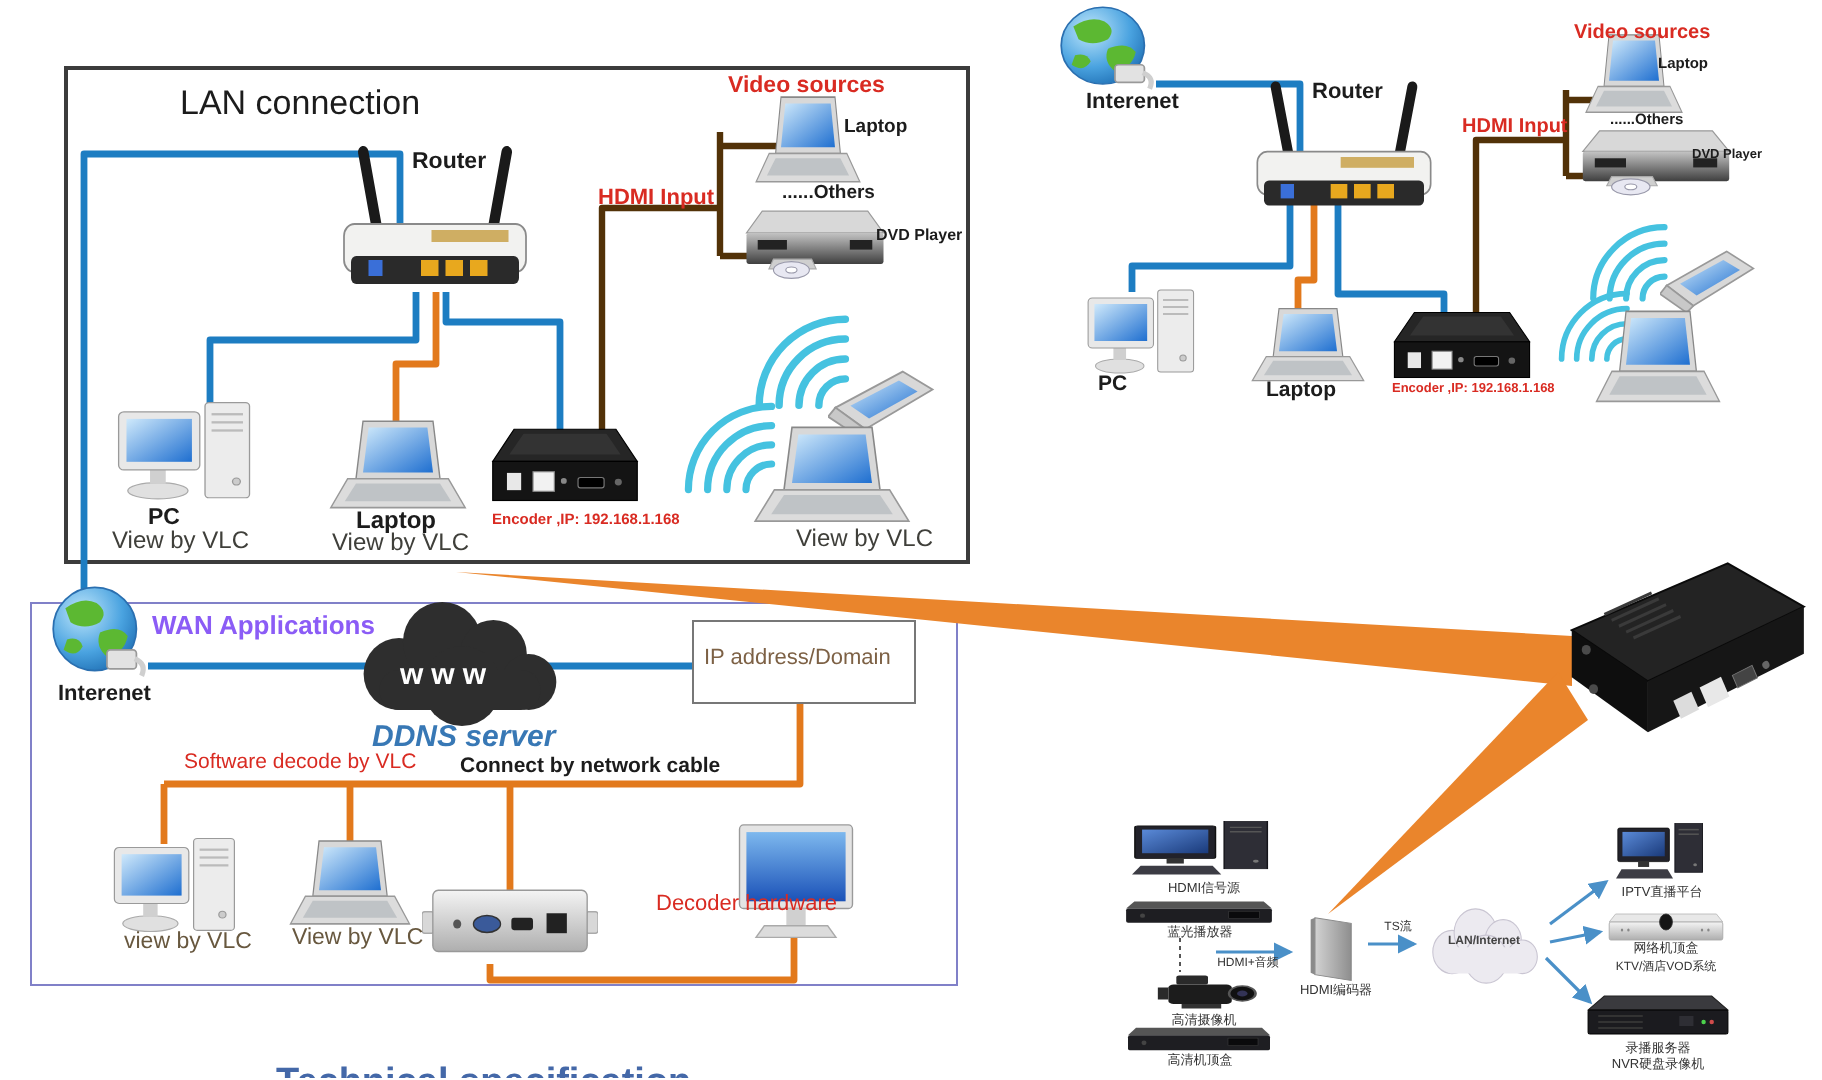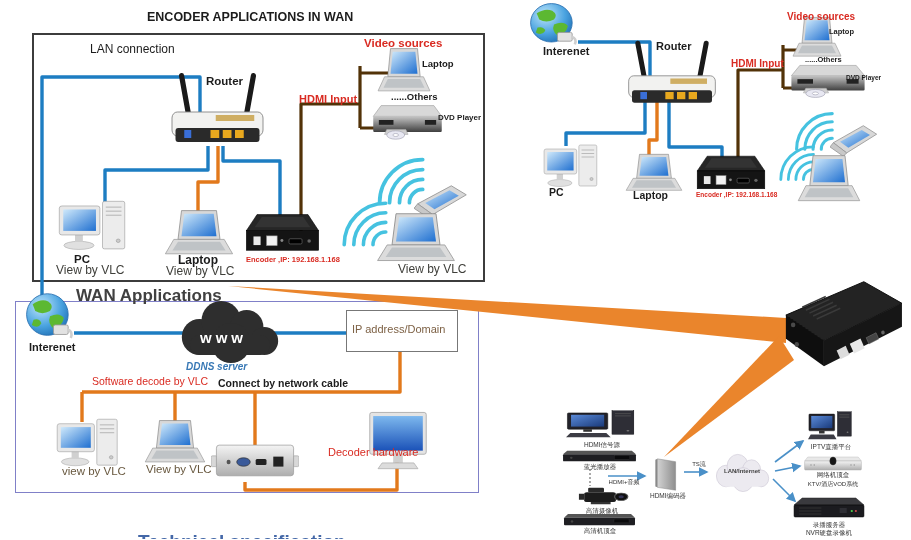--- a/index.html
+++ b/index.html
@@ -386,42 +386,41 @@
   <svg class="dev" style="left:808px;top:411px;width:46px;height:32px">
       <use href="#sym-deskcn" width="100%" height="100%"></use>
     </svg>
   <svg class="dev" style="left:803px;top:453px;width:60px;height:20px">
       <use href="#sym-flatlight" width="100%" height="100%"></use>
     </svg>
   <svg class="dev" style="left:791px;top:495px;width:76px;height:28px">
       <use href="#sym-nvr" width="100%" height="100%"></use>
     </svg>
 
-  <div class="lbl b" style="left:147px;top:11px;font-size:12.5px;">ENCODER APPLICATIONS IN WAN</div>
-  <div class="lbl" style="left:90px;top:43px;font-size:12px;">LAN connection</div>
+  <div class="lbl" style="left:90px;top:43px;font-size:17px;">LAN connection</div>
   <div class="lbl b" style="left:206px;top:75px;font-size:11.5px;">Router</div>
   <div class="lbl b red" style="left:364px;top:37px;font-size:11.5px;">Video sources</div>
   <div class="lbl b" style="left:422px;top:59px;font-size:9.5px;">Laptop</div>
   <div class="lbl b" style="left:391px;top:92px;font-size:9.5px;">......Others</div>
   <div class="lbl b" style="left:438px;top:114px;font-size:8px;">DVD Player</div>
   <div class="lbl b red" style="left:299px;top:93px;font-size:11px;">HDMI Input</div>
   <div class="lbl b" style="left:74px;top:253px;font-size:11.5px;">PC</div>
   <div class="lbl" style="left:56px;top:264px;font-size:12px;color:#3f3f3a;">View by VLC</div>
   <div class="lbl b" style="left:178px;top:254px;font-size:12px;">Laptop</div>
   <div class="lbl" style="left:166px;top:265px;font-size:12px;color:#3f3f3a;">View by VLC</div>
   <div class="lbl b red" style="left:246px;top:256px;font-size:7.5px;">Encoder ,IP: 192.168.1.168</div>
   <div class="lbl" style="left:398px;top:263px;font-size:12px;color:#3f3f3a;">View by VLC</div>
 
-  <div class="lbl b" style="left:76px;top:287px;font-size:17px;color:#404040;">WAN Applications</div>
+  <div class="lbl b" style="left:76px;top:306px;font-size:13px;color:#8b5cf6;">WAN Applications</div>
   <div class="lbl b" style="left:29px;top:341px;font-size:11px;">Interenet</div>
   <div class="lbl b" style="left:200px;top:330px;font-size:15px;color:#fff;letter-spacing:4px;">www</div>
-  <div class="lbl b it" style="left:186px;top:361px;font-size:10px;color:#3878b5;">DDNS server</div>
+  <div class="lbl b it" style="left:186px;top:361px;font-size:15px;color:#3878b5;">DDNS server</div>
   <div class="lbl" style="left:352px;top:323px;font-size:11px;color:#7d6145;text-align:right;">IP address/Domain</div>
   <div class="lbl red" style="left:92px;top:376px;font-size:10.5px;">Software decode by VLC</div>
-  <div class="lbl" style="left:218px;top:378px;font-size:10.5px;font-weight:600;">Connect by network cable</div>
+  <div class="lbl" style="left:230px;top:378px;font-size:10.5px;font-weight:600;">Connect by network cable</div>
   <div class="lbl" style="left:62px;top:465px;font-size:11.5px;color:#68583f;">view by VLC</div>
   <div class="lbl" style="left:146px;top:463px;font-size:11.5px;color:#68583f;">View by VLC</div>
   <div class="lbl red" style="left:288px;top:446px;font-size:11px;padding-left:40px;">Decoder hardware</div>
 
   <div class="lbl b" style="left:543px;top:45px;font-size:11px;">Interenet</div>
   <div class="lbl b" style="left:656px;top:40px;font-size:11px;">Router</div>
   <div class="lbl b red" style="left:787px;top:11px;font-size:10px;">Video sources</div>
   <div class="lbl b" style="left:829px;top:28px;font-size:7.5px;">Laptop</div>
   <div class="lbl b" style="left:805px;top:56px;font-size:7.5px;">......Others</div>
   <div class="lbl b" style="left:846px;top:74px;font-size:6.5px;">DVD Player</div>

